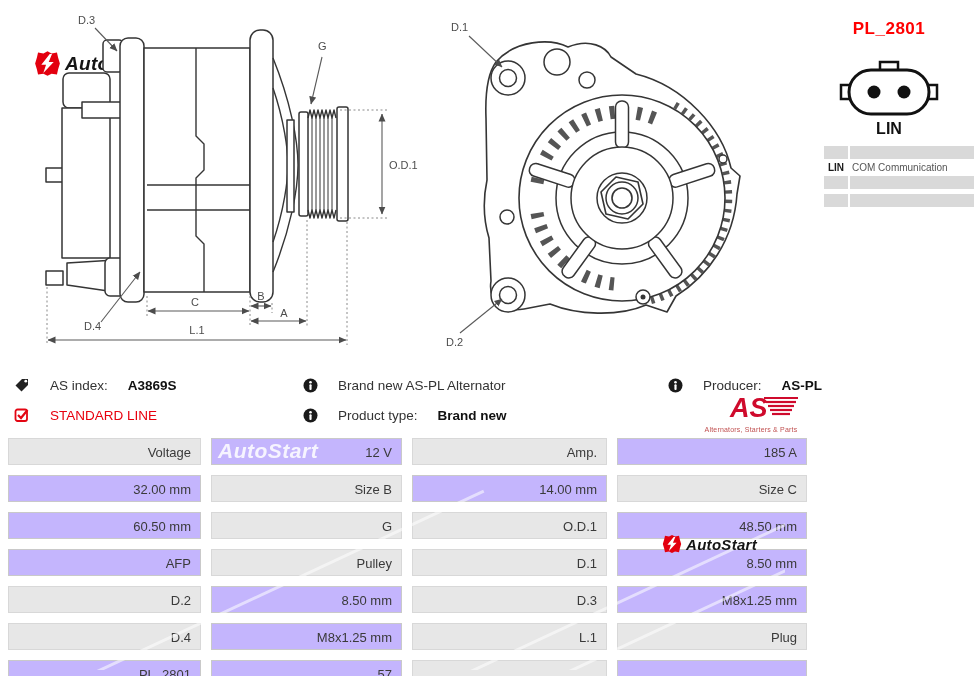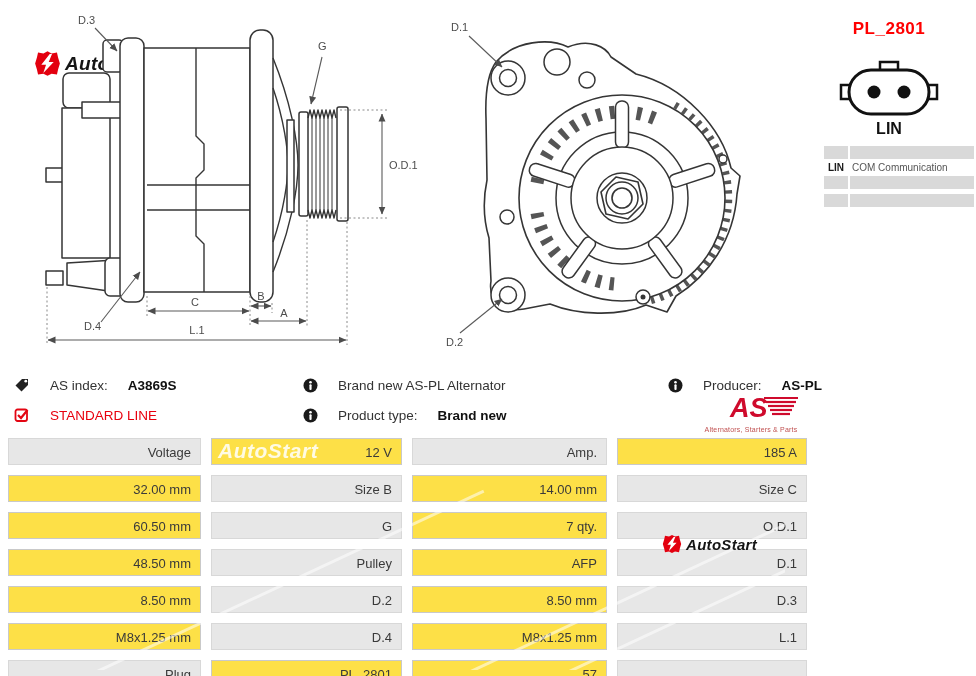--- a/index.html
+++ b/index.html
@@ -35,21 +35,21 @@
   .redline{color:#e8000d;font-weight:normal}
 
   .aslogo-caption{font-size:7px;color:#c05050;text-align:center;width:118px;letter-spacing:.2px}
 
   
   .spec{position:absolute;left:8px;top:438px;display:grid;
         grid-template-columns:193px 191px 195px 190px;grid-auto-rows:27px;gap:10px}
   .cell{font-size:13px;color:#3a3a3a;text-align:right;padding-right:9px;line-height:27px;
         box-sizing:border-box;overflow:hidden}
   .lab{background:#e7e7e7;border:1px solid #d8d8d8}
-  .val{background:#fde047;border:1px solid #c9c9c9}
+  .val{background:#c4b5fd;border:1px solid #c9c9c9}
 
   
   .table-watermarks{position:absolute;left:10px;top:438px;width:775px;height:232px;
         overflow:hidden;pointer-events:none;z-index:4}
   .streak{position:absolute;height:3px;background:rgba(255,255,255,.55);transform:rotate(-25deg)}
   .ghosttext{position:absolute;left:208px;top:1px;font-size:21px;font-style:italic;font-weight:900;
         color:rgba(255,255,255,.85);letter-spacing:.5px}
   .wm-logo{display:flex;align-items:center;gap:4px;z-index:5}
   .wm-logo .brandtext{font-size:15px}
 </style>
@@ -299,26 +299,25 @@
     <div class="cell lab">Amp.</div>
     <div class="cell val">185 A</div>
 
     <div class="cell val">32.00 mm</div>
     <div class="cell lab">Size B</div>
     <div class="cell val">14.00 mm</div>
 
     <div class="cell lab">Size C</div>
     <div class="cell val">60.50 mm</div>
     <div class="cell lab">G</div>
-    <div class="cell val">7 qty.</div>
 
     <div class="cell lab">O.D.1</div>
     <div class="cell val">48.50 mm</div>
+    <div class="cell val">AFP</div>
     <div class="cell lab">Pulley</div>
-    <div class="cell val">AFP</div>
 
     <div class="cell lab">D.1</div>
     <div class="cell val">8.50 mm</div>
     <div class="cell lab">D.2</div>
     <div class="cell val">8.50 mm</div>
 
     <div class="cell lab">D.3</div>
     <div class="cell val">M8x1.25 mm</div>
     <div class="cell lab">D.4</div>
     <div class="cell val">M8x1.25 mm</div>

